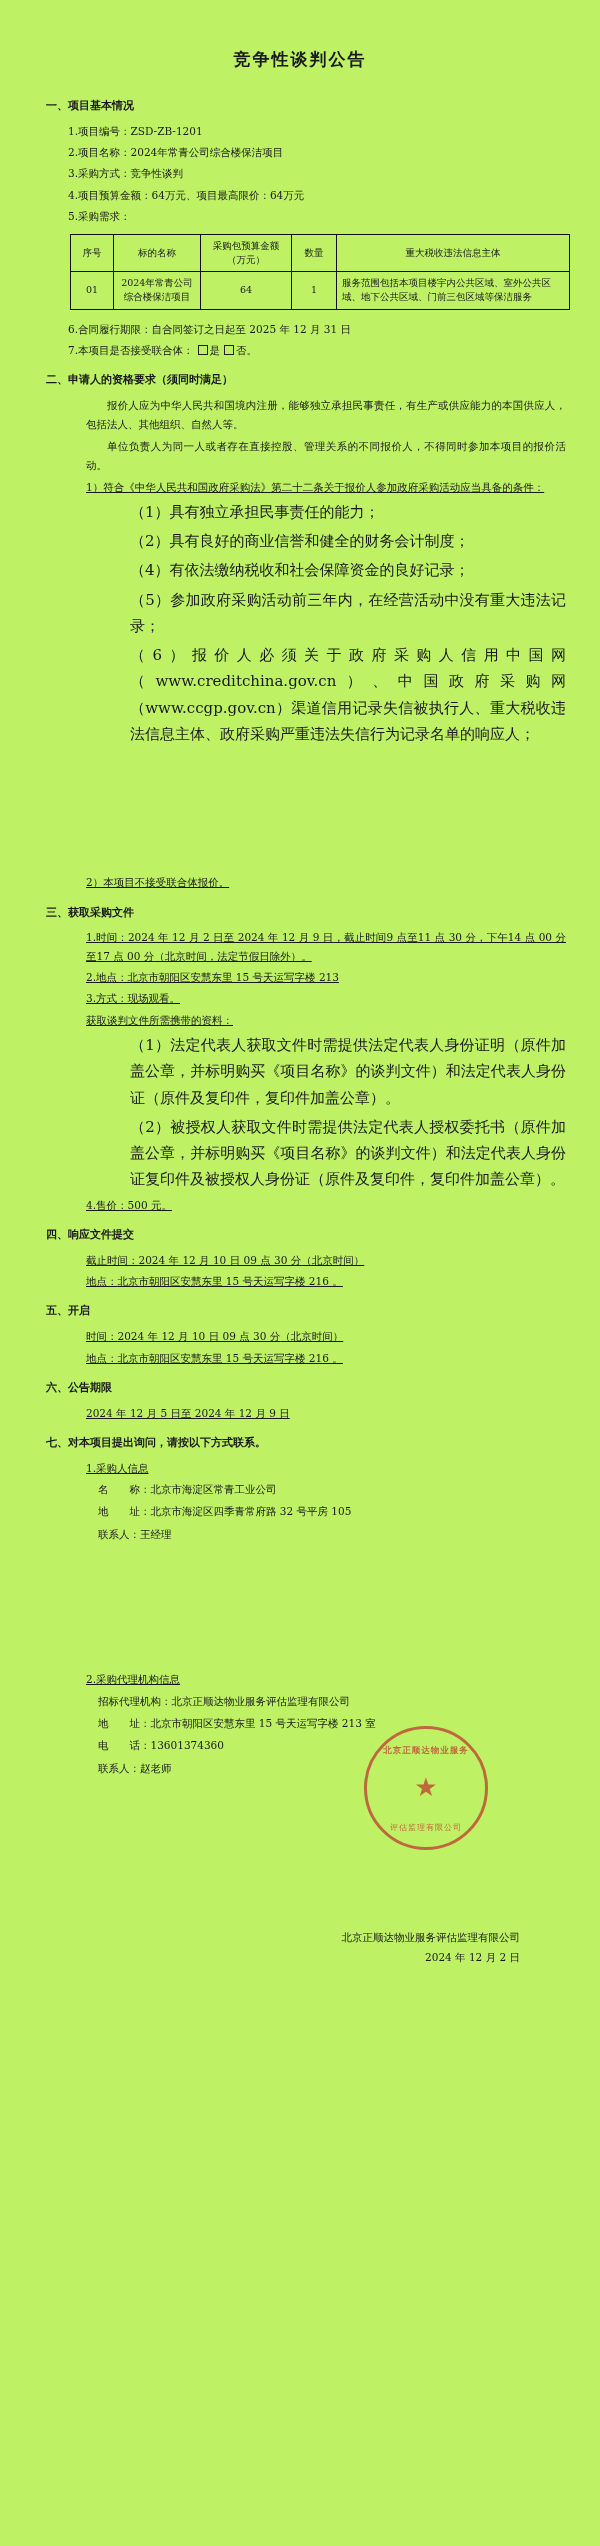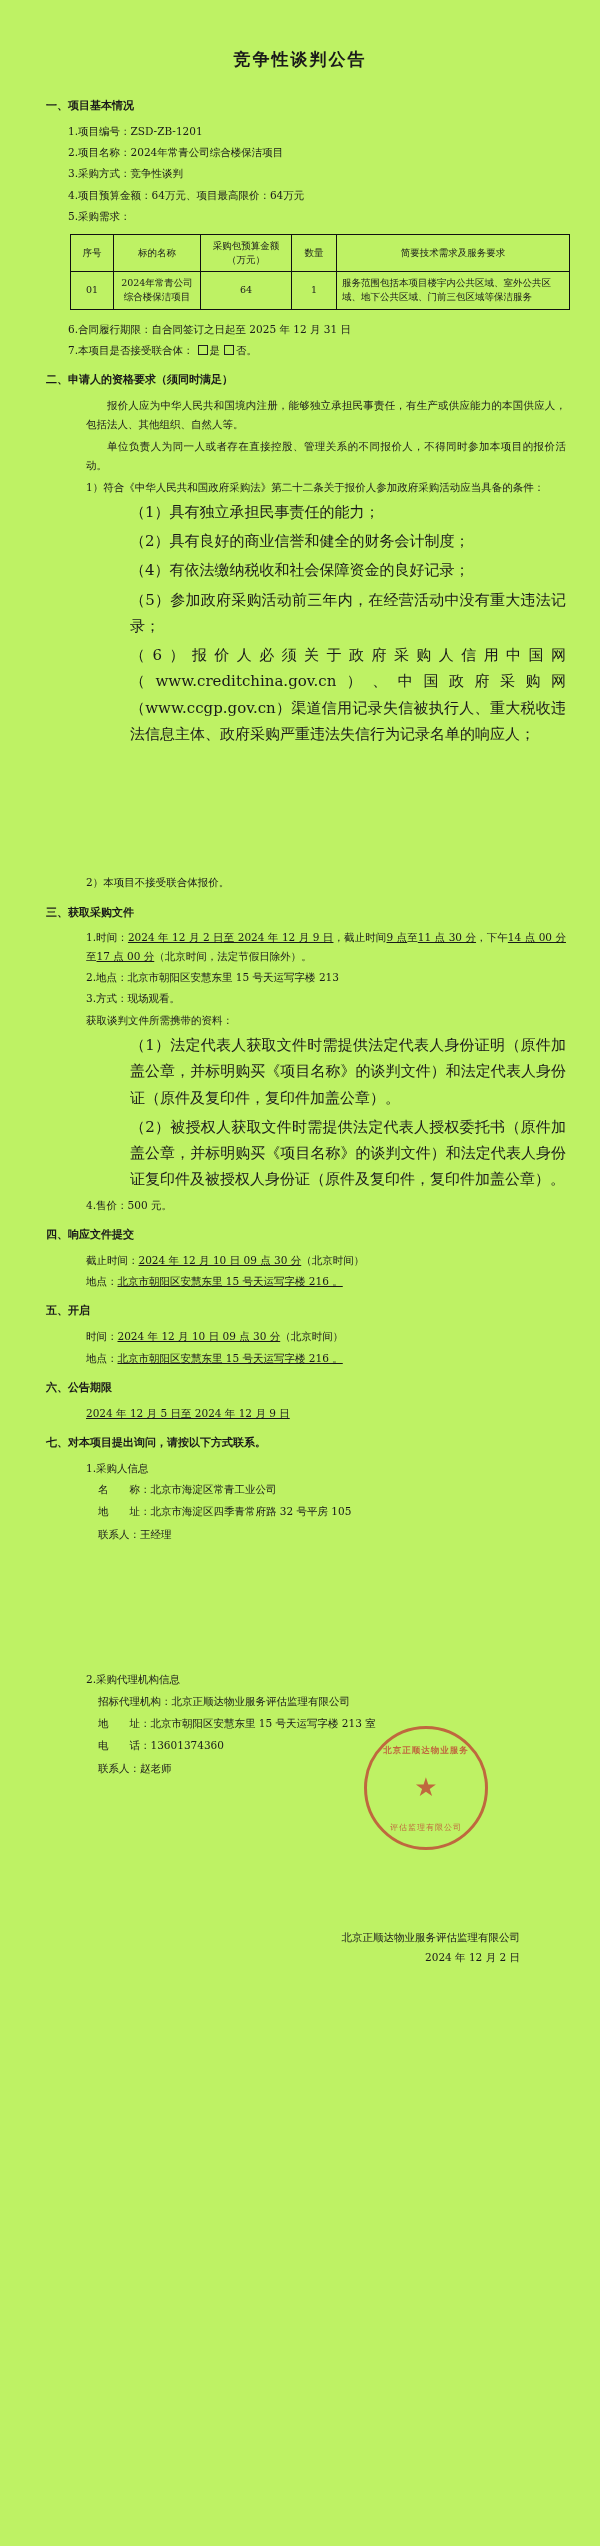--- a/index.html
+++ b/index.html
@@ -40,20 +40,21 @@
   .lvl1 {
     font-size: 10.5px;
     margin: 3px 0 3px 34px;
     line-height: 1.75;
   }
   .lvl2 {
     font-size: 10.5px;
     margin: 3px 0 3px 52px;
     line-height: 1.75;
     text-align: justify;
+    text-decoration: underline;
   }
   .lvl3 {
     font-size: 15px;
     margin: 3px 0 3px 96px;
     line-height: 1.75;
     text-align: justify;
   }
   .para {
     font-size: 10.5px;
     margin: 3px 0 3px 52px;
@@ -162,21 +163,21 @@
   <div class="lvl1">4.项目预算金额：64万元、项目最高限价：64万元</div>
   <div class="lvl1">5.采购需求：</div>
 
   <table class="req">
     <thead>
       <tr>
         <th style="width:36px">序号</th>
         <th style="width:80px">标的名称</th>
         <th style="width:84px">采购包预算金额（万元）</th>
         <th style="width:38px">数量</th>
-        <th>简要技术需求及服务要求</th>
+        <th>重大税收违法信息主体</th>
       </tr>
     </thead>
     <tbody>
       <tr>
         <td>01</td>
         <td>2024年常青公司综合楼保洁项目</td>
         <td>64</td>
         <td>1</td>
         <td class="desc">服务范围包括本项目楼宇内公共区域、室外公共区域、地下公共区域、门前三包区域等保洁服务</td>
       </tr>

